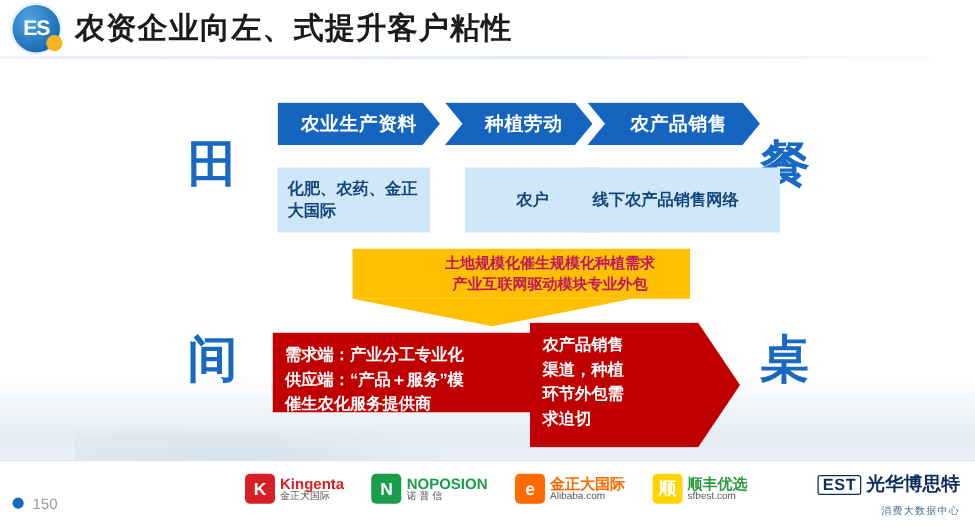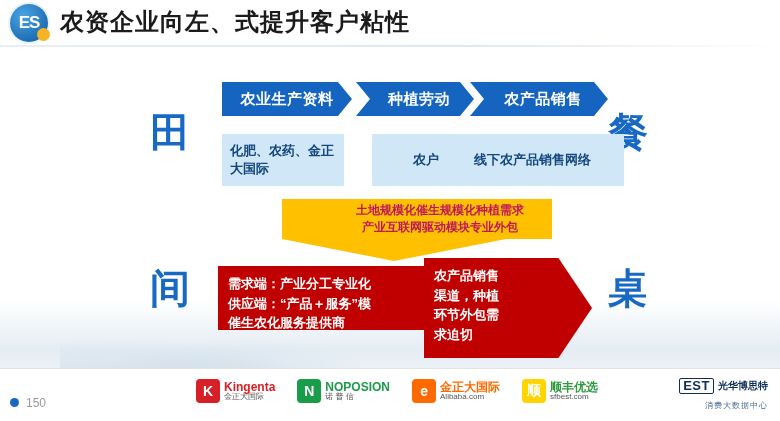--- a/index.html
+++ b/index.html
@@ -269,21 +269,21 @@
     font-size: 13px;
     font-weight: bold;
     color: #0d2e5c;
     letter-spacing: 0.5px;
     border: 1px solid #0d2e5c;
     padding: 0 3px;
     line-height: 14px;
     border-radius: 2px;
   }
   .corp-logo .cn {
-    font-size: 10px;
+    font-size: 15px;
     font-weight: bold;
     color: #0d2e5c;
   }
   .corp-logo .sub {
     font-size: 8px;
     color: #4d6d93;
     letter-spacing: 1px;
     margin-top: 6px;
   }
 </style>

